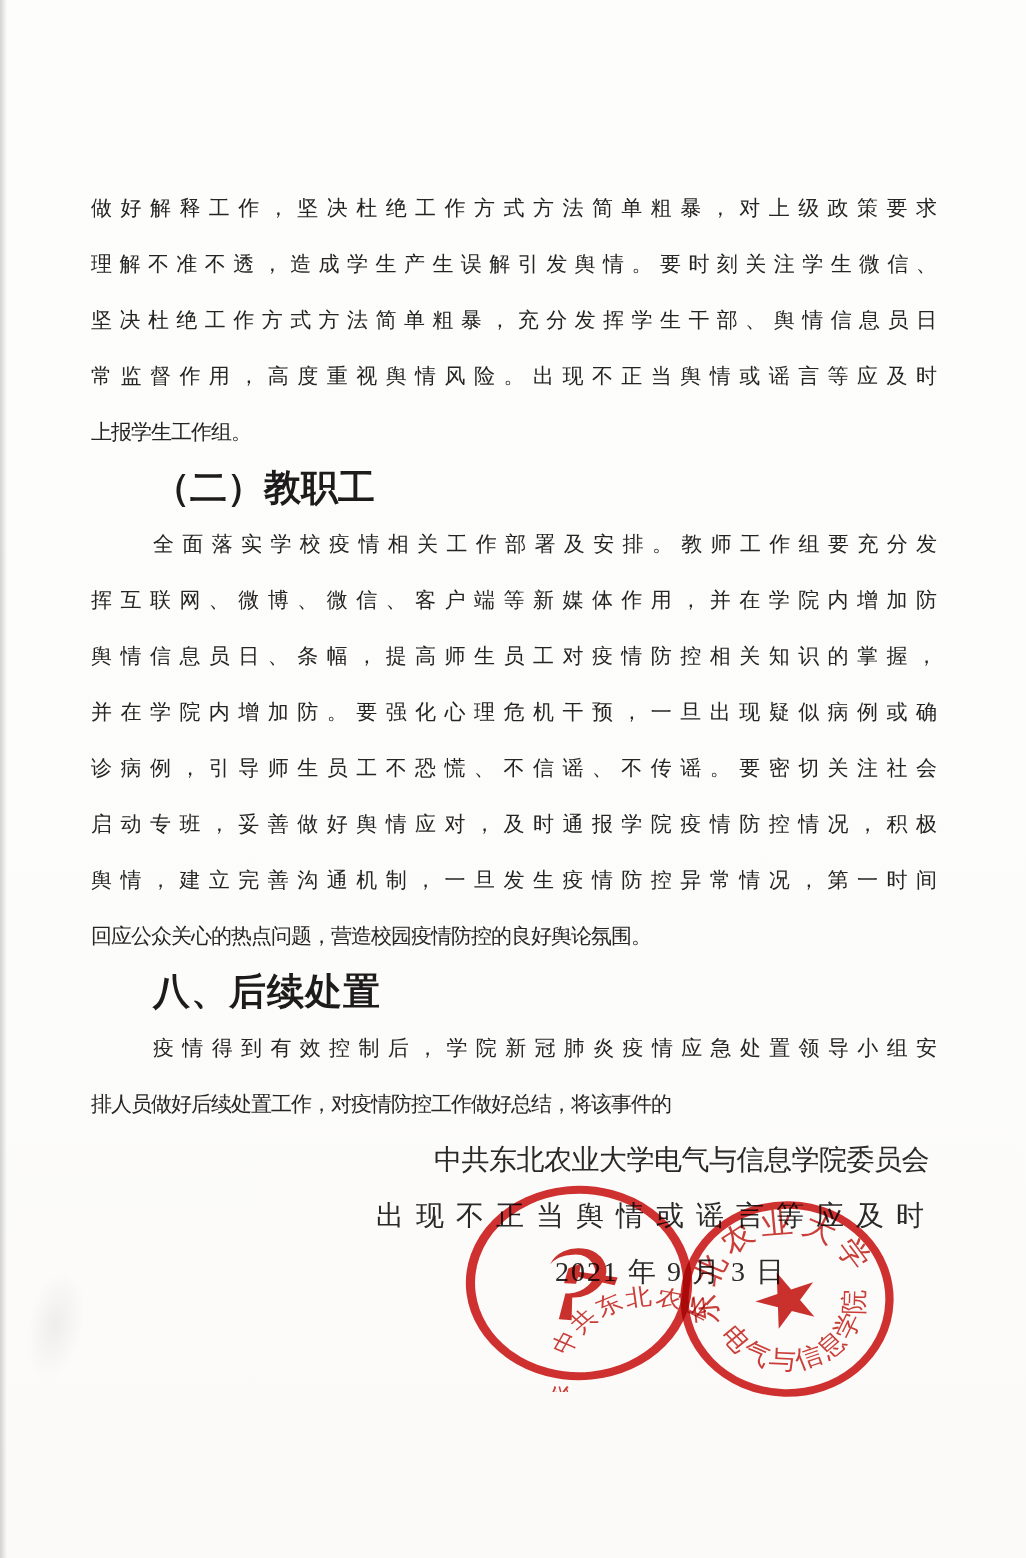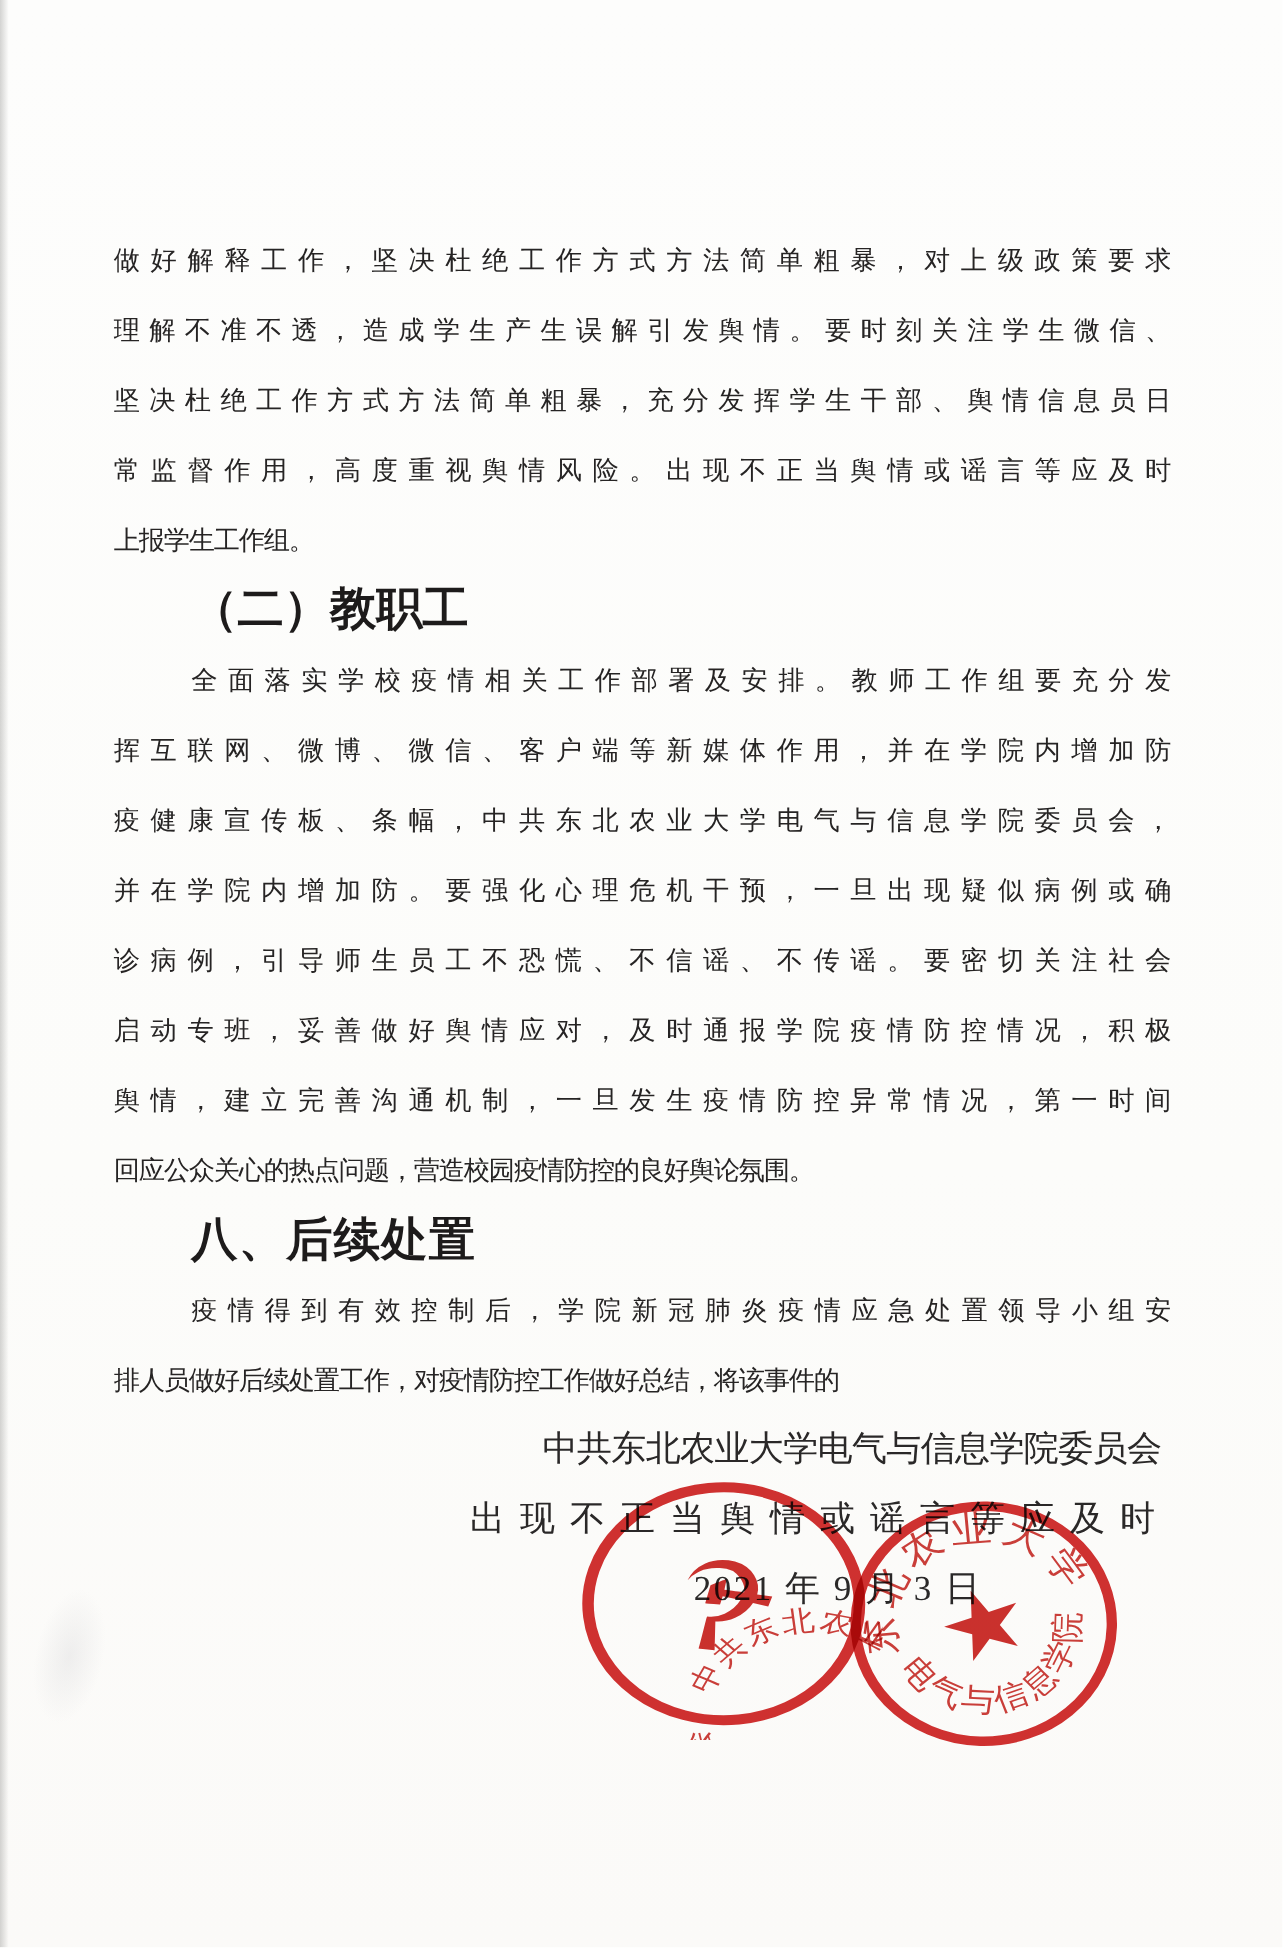--- a/index.html
+++ b/index.html
@@ -78,21 +78,21 @@
         <div class="line">坚决杜绝工作方式方法简单粗暴，充分发挥学生干部、舆情信息员日</div>
         <div class="line">常监督作用，高度重视舆情风险。出现不正当舆情或谣言等应及时</div>
         <div class="line">上报学生工作组。</div>
       </div>
 
     <div class="heading kai">（二）教职工</div>
 
     <div class="para indent-first">
         <div class="line">全面落实学校疫情相关工作部署及安排。教师工作组要充分发</div>
         <div class="line">挥互联网、微博、微信、客户端等新媒体作用，并在学院内增加防</div>
-        <div class="line">疫健康宣传板、条幅，中共东北农业大学电气与信息学院委员会，</div>
+        <div class="line">舆情信息员日、条幅，提高师生员工对疫情防控相关知识的掌握，</div>
         <div class="line">并在学院内增加防。要强化心理危机干预，一旦出现疑似病例或确</div>
         <div class="line">诊病例，引导师生员工不恐慌、不信谣、不传谣。要密切关注社会</div>
         <div class="line">启动专班，妥善做好舆情应对，及时通报学院疫情防控情况，积极</div>
         <div class="line">舆情，建立完善沟通机制，一旦发生疫情防控异常情况，第一时间</div>
         <div class="line">回应公众关心的热点问题，营造校园疫情防控的良好舆论氛围。</div>
       </div>
 
     <div class="heading hei">八、后续处置</div>
 
     <div class="para indent-first">

